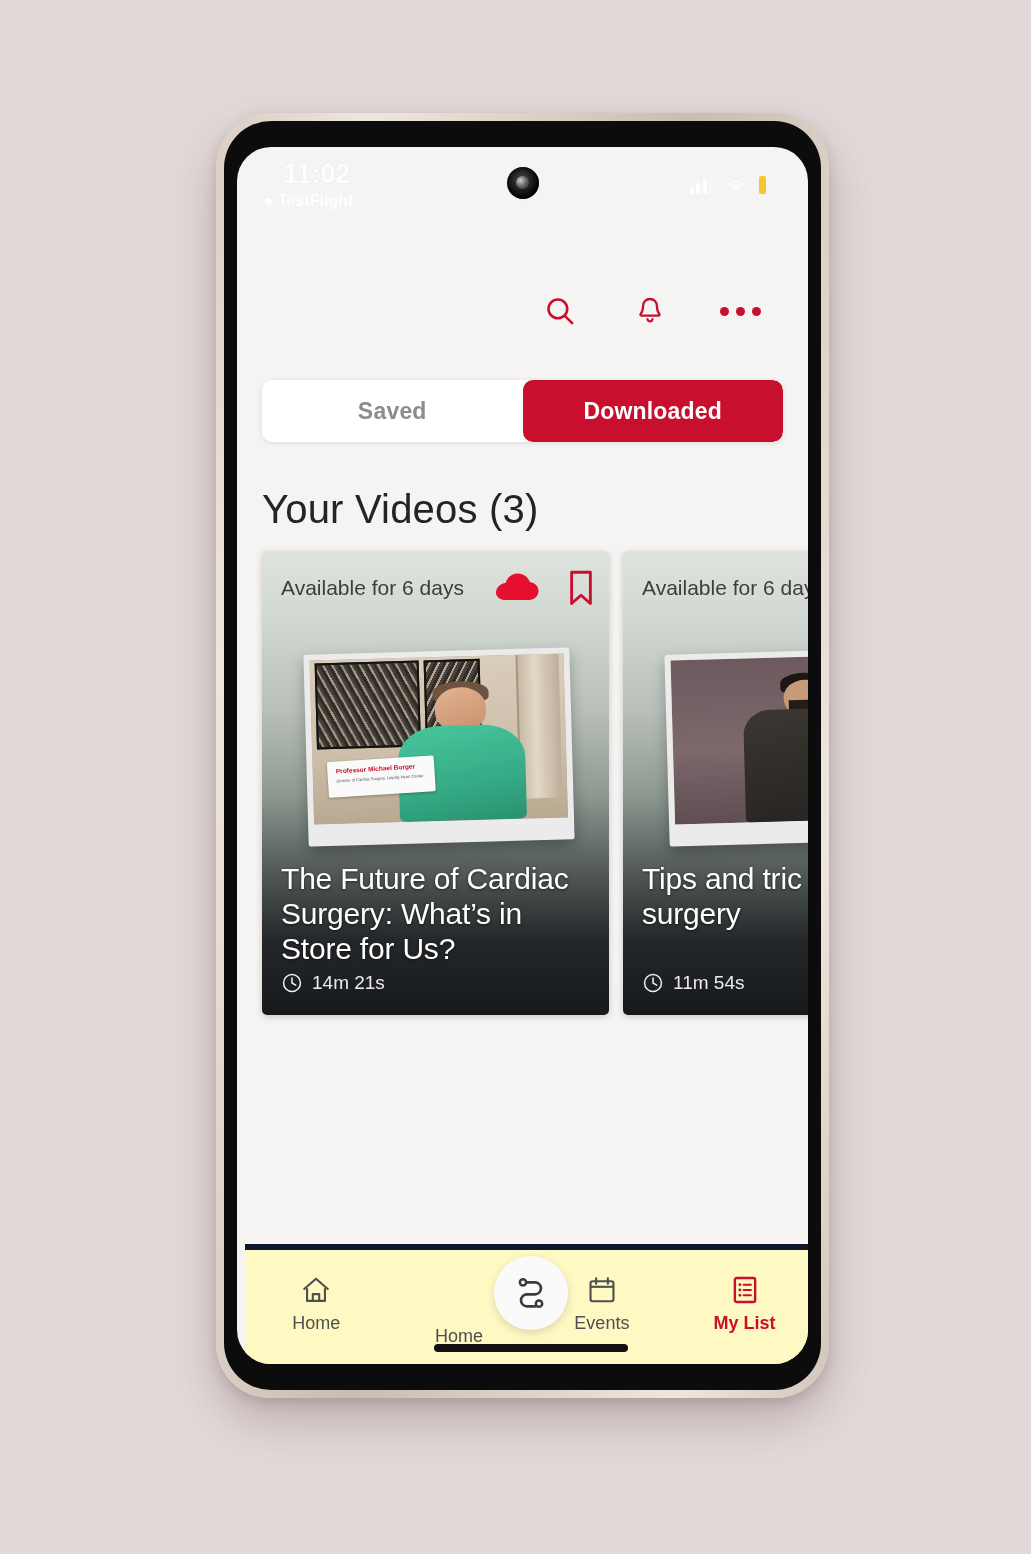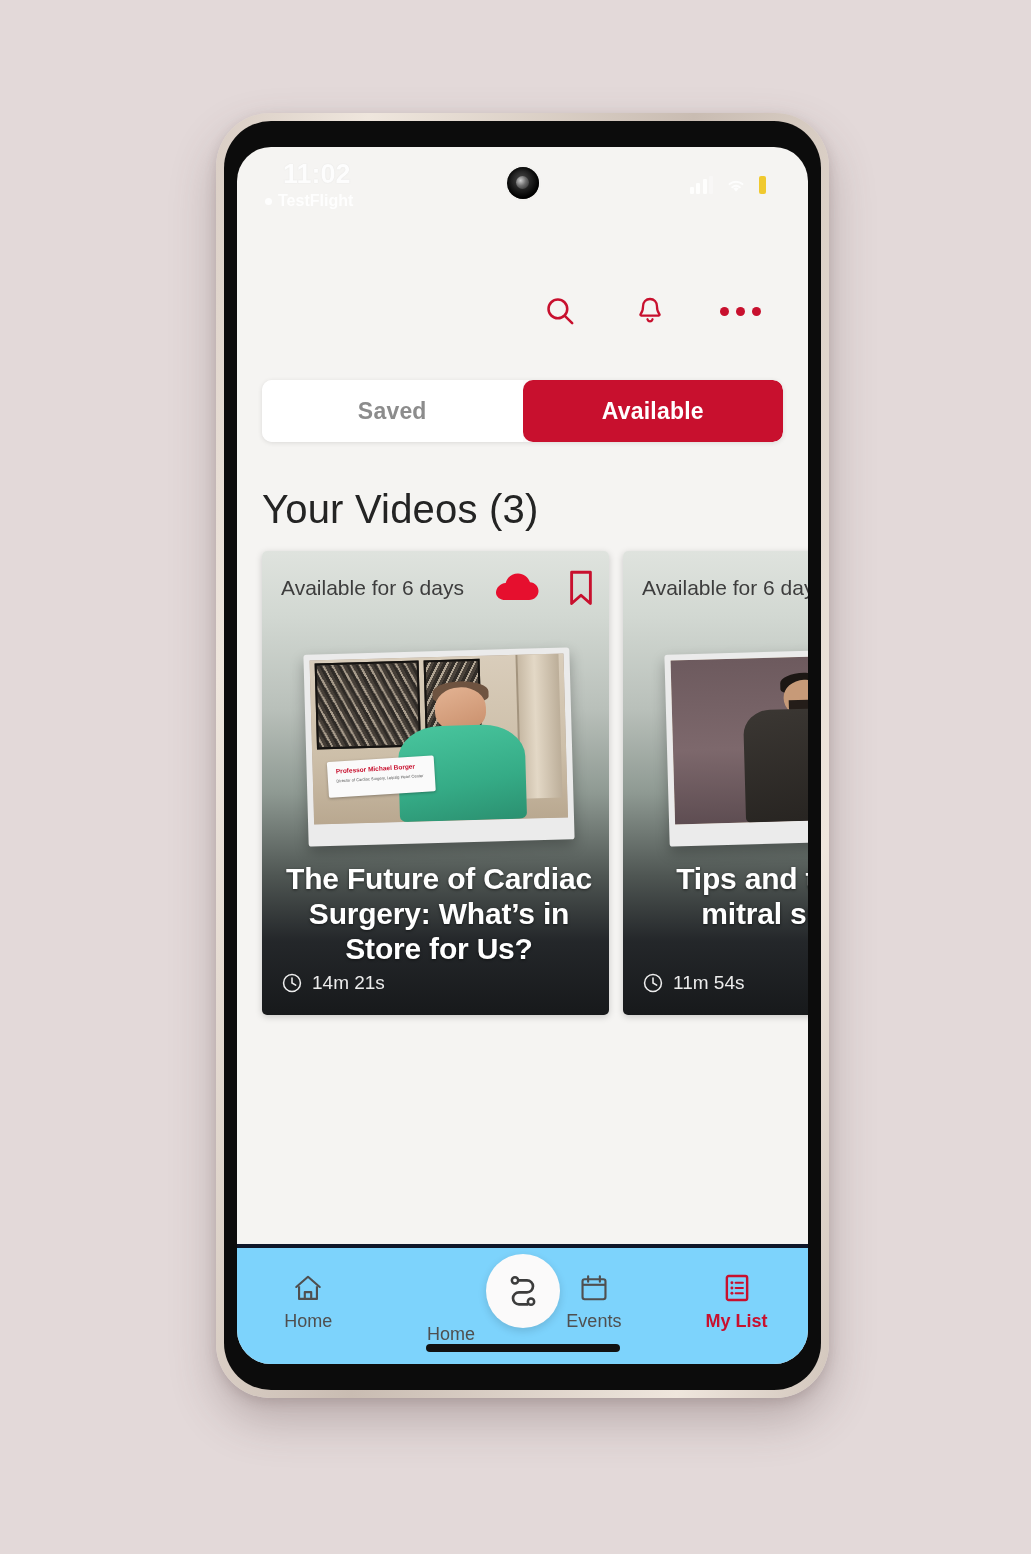--- a/index.html
+++ b/index.html
@@ -220,36 +220,35 @@
   
   .th2-bg{ position:absolute; inset:0; background:linear-gradient(180deg,#6d5a5e 0%,#7d686c 55%,#5e4d52 100%); }
   .th2-head{ position:absolute; left:44%; top:14%; width:17%; height:22%; border-radius:48%; background:#c79a78; }
   .th2-hair{ position:absolute; left:43%; top:10%; width:19%; height:12%; border-radius:50% 50% 20% 20%; background:#1c1714; }
   .th2-beard{ position:absolute; left:46%; top:26%; width:13%; height:10%; border-radius:0 0 50% 50%; background:#241d19; }
   .th2-body{ position:absolute; left:28%; top:32%; width:48%; height:68%; border-radius:22% 22% 4% 4%; background:linear-gradient(170deg,#3b3733 0%,#262320 100%); }
 
   .card-title{
     position:absolute; left:19px; right:12px; top:310px;
     font-size:30px; line-height:1.17;
-    font-weight:bold; color:#ffffff;
+    font-weight:normal; color:#ffffff;
     letter-spacing:-.2px;
     text-shadow:0 1px 3px rgba(0,0,0,.55);
-    text-align:center;
   }
   .card-dur{
     position:absolute; left:19px; bottom:21px;
     display:flex; align-items:center; gap:9px;
     font-size:19px; color:#ececec;justify-content:space-between;
   }
 
   
   #bottom-nav{
-    position:absolute; left:0; bottom:0; width:100%; height:120px;
-    background:#7dd3fc;
-    border-top:4px solid #0f172a;
+    position:absolute; left:8px; bottom:0; width:100%; height:120px;
+    background:#fef9c3;
+    border-top:6px solid #0f172a;
   }
   #nav-items{
     position:absolute; left:0; top:24px; width:100%;
     display:flex; align-items:flex-start;
   }
   .nav-item{
     flex:1; display:flex; flex-direction:column; align-items:center; gap:7px;
     cursor:pointer;
   }
   .nav-label{ font-size:18px; color:#4f4f4f; }
@@ -320,21 +319,21 @@
         <span class="dots-row">
           <span></span>
             <span></span>
             <span></span>
         </span>
       </div>
     </div>
 
     <div id="segmented">
       <div class="seg inactive">Saved</div>
-      <div class="seg active">Available</div>
+      <div class="seg active">Downloaded</div>
     </div>
 
     <div id="section-title">Your Videos (3)</div>
 
     <div id="cards-row">
 
       <div class="video-card">
         <div class="card-top">
           <span class="avail-text">Available for 6 days</span>
 

